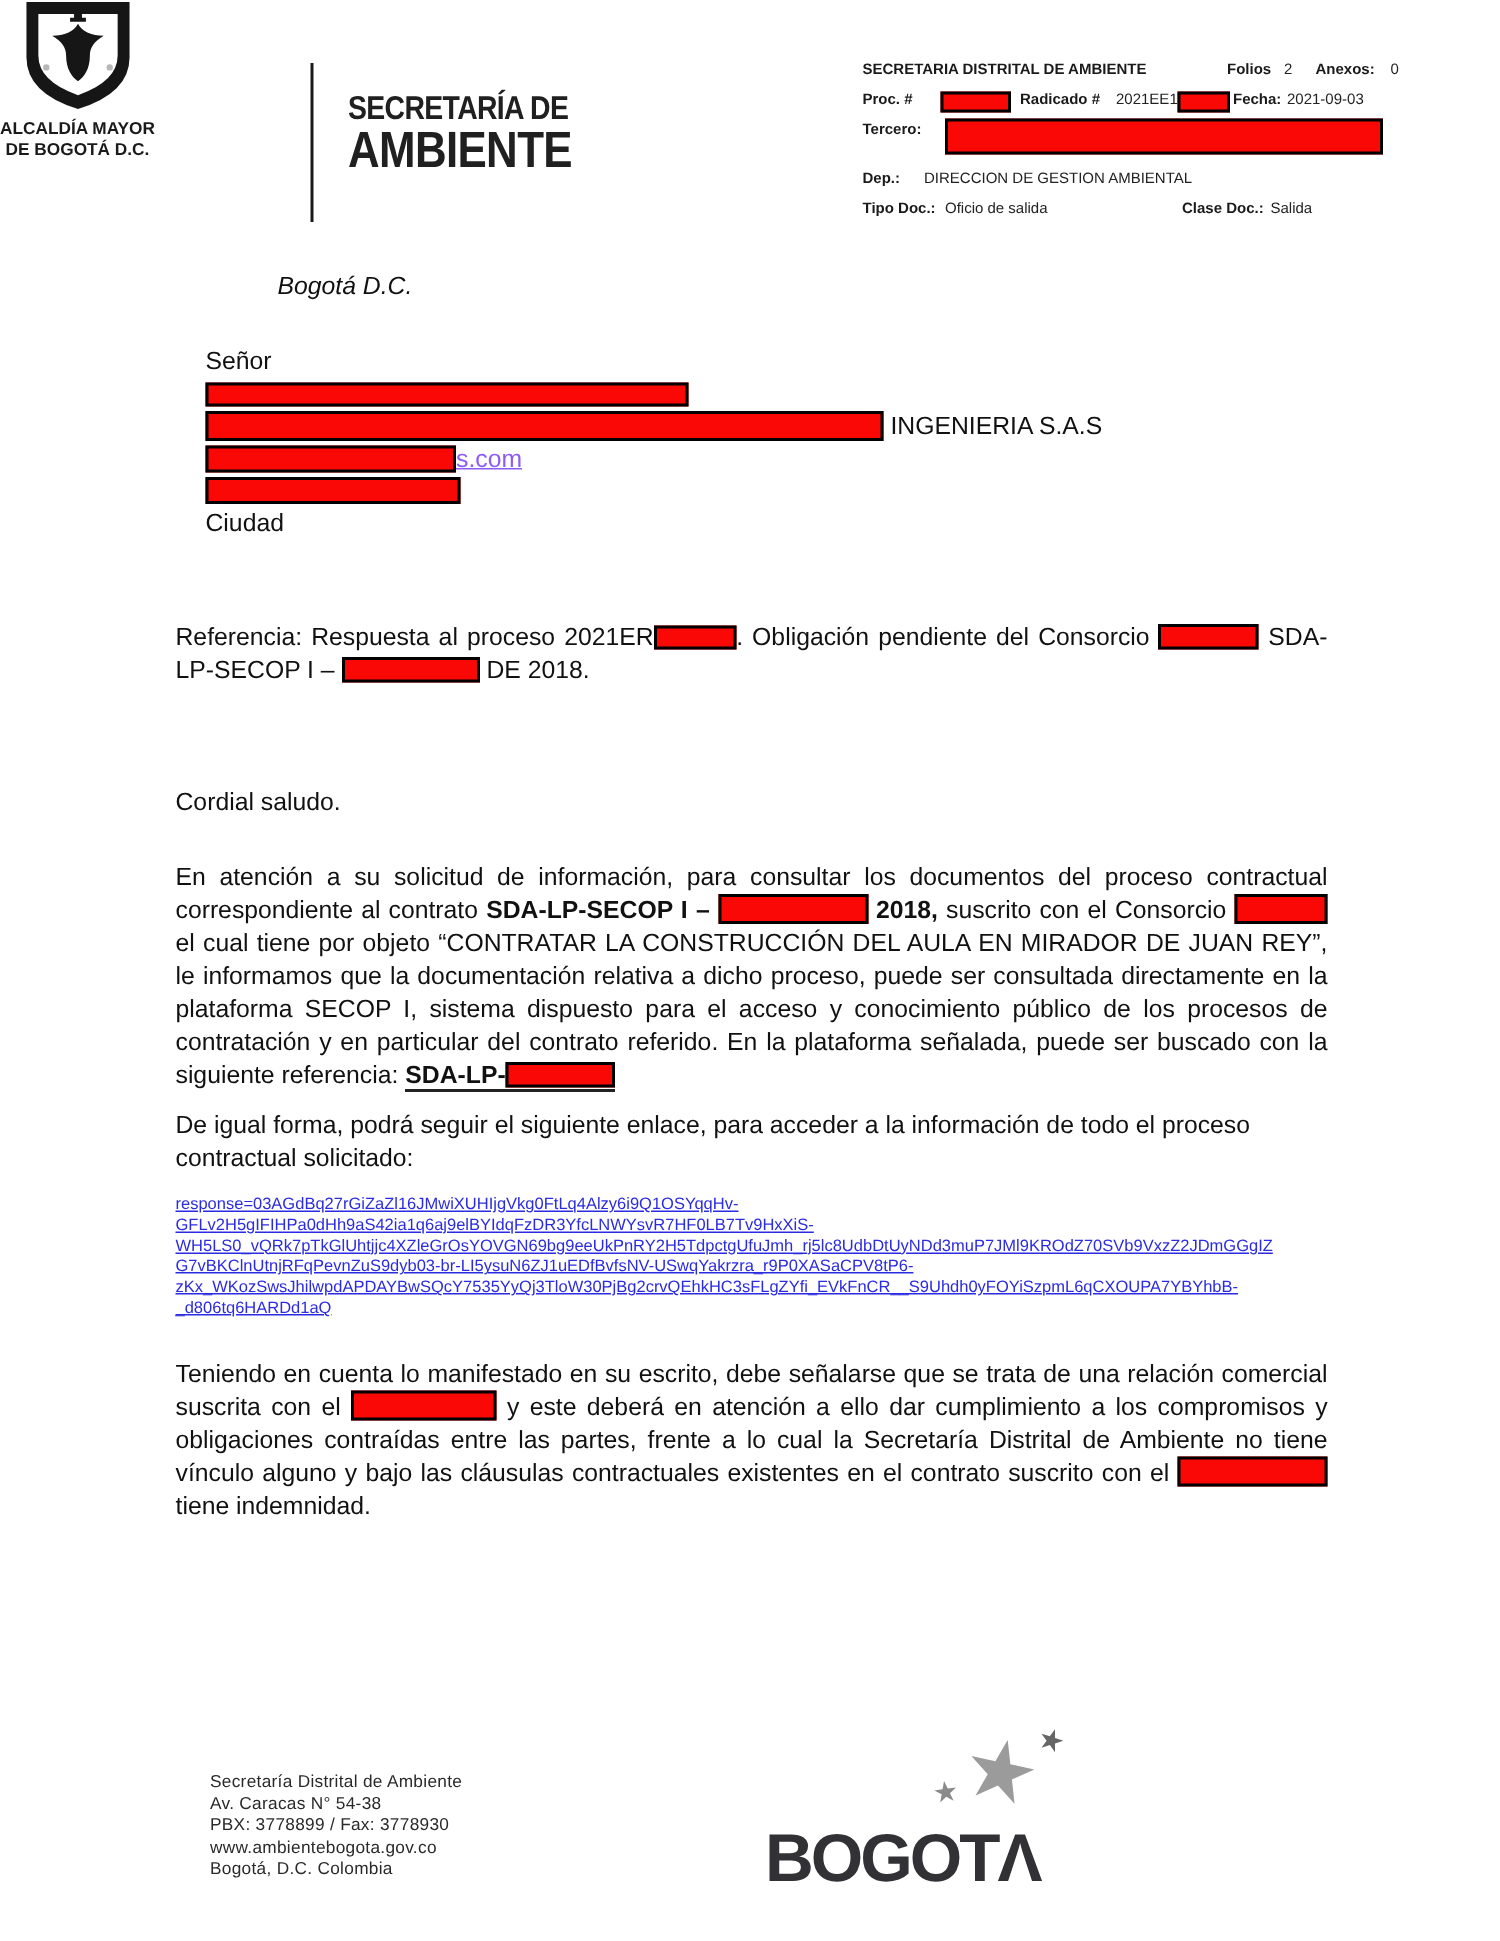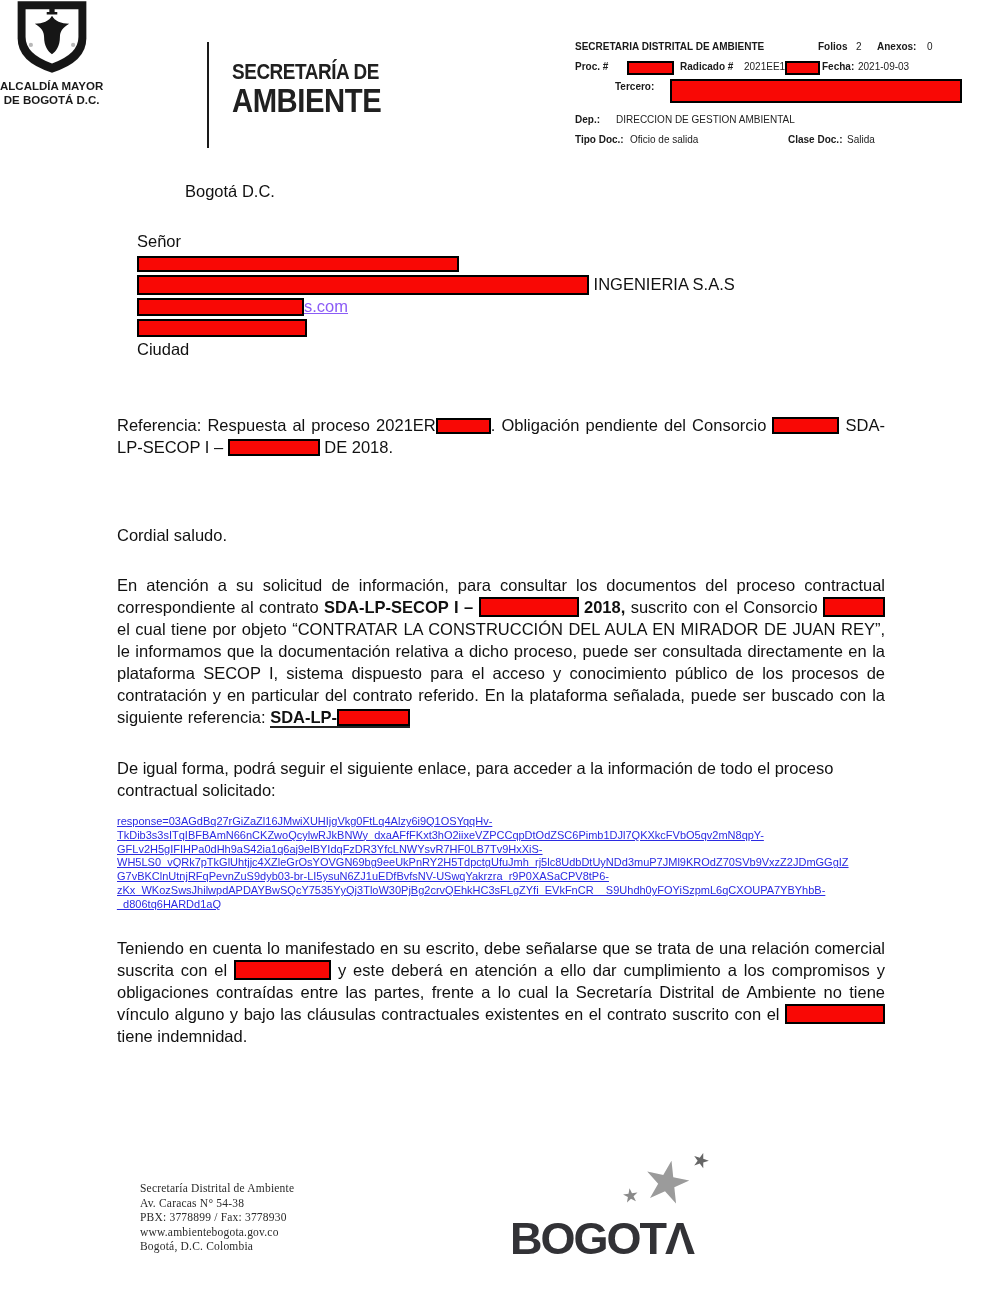--- a/index.html
+++ b/index.html
@@ -11,47 +11,47 @@
   .crest{position:absolute;left:66;top:36;width:136;text-align:center;}
   .crest svg{display:block;margin:0 auto;}
   .crest-caption{margin-top:6px;font-size:11.5px;font-weight:bold;line-height:13.5px;color:#1a1a1a;}
   .vdivider{position:absolute;left:207px;top:42px;width:2px;height:106px;background:#1a1a1a;}
   .brand{position:absolute;left:232px;top:60px;color:#202020;transform:scaleX(.86);transform-origin:left top;}
   .brand-l1{font-size:22px;font-weight:bold;letter-spacing:-.5px;line-height:24px;}
   .brand-l2{font-size:34px;font-weight:bold;letter-spacing:-.5px;line-height:33px;}
 
   .meta{position:absolute;left:575px;top:41px;width:390px;font-size:10px;color:#222;}
   .meta .row{position:relative;height:20px;}
-  .meta .row.tall{height:33px;margin-left:40px;}
+  .meta .row.tall{height:33px;}
   .meta span{position:absolute;white-space:nowrap;}
   .meta .lbl{font-weight:bold;color:#1a1a1a;}
 
   
   .redact{display:inline-block;background:#f90805;border:2px solid #000;box-sizing:border-box;
           vertical-align:-3px;}
   .meta .redact{position:absolute;}
 
   
   .letter-body{position:absolute;left:117px;top:180px;width:768px;font-size:16.5px;line-height:22px;}
-  .city-date{margin-left:68px;margin-bottom:29px;}
+  .city-date{margin-left:68px;margin-bottom:29px;font-style:italic;}
   .addr{line-height:21.5px;margin-left:20px;}
   .just{text-align:justify;}
   .bold{font-weight:bold;}
   .ubold{font-weight:bold;border-bottom:2px solid #222;}
   .ref{margin-top:54px;}
   .greeting{margin-top:66px;}
   .p1{margin-top:28px;}
-  .p2{margin-top:29px;}
+  .p2{margin-top:11px;}
   .links{margin-top:14px;font-size:11px;line-height:13.8px;}
   .links div{white-space:nowrap;color:#2b2be2;text-decoration:underline;cursor:pointer;}
   .email-vis{color:#8b5cf6;text-decoration:underline;cursor:pointer;}
   .p3{margin-top:25px;}
 
   
-  .footer-address{position:absolute;left:140px;top:1181px;font-family:Liberation Serif, serif;
+  .footer-address{position:absolute;left:140px;top:1181px;font-family:Liberation Sans, sans-serif;
                   font-size:11.5px;line-height:14.6px;letter-spacing:.2px;color:#2a2a2a;}
   .bogota-logo{position:absolute;left:510px;top:1156px;width:220px;height:105px;}
   .bogota-text{position:absolute;left:0;bottom:0;font-size:45px;font-weight:bold;letter-spacing:-2px;
                color:#323236;line-height:45px;}
   .bogota-lambda{font-weight:bold;color:#323236;}
   .star{position:absolute;font-family:"DejaVu Sans",sans-serif;line-height:1;}
   .star-big{left:132px;top:-2px;font-size:56px;color:#9b9b9b;transform:rotate(12deg);}
   .star-sm-left{left:112px;top:30px;font-size:19px;color:#8a8a8a;transform:rotate(-8deg);}
   .star-sm-right{left:182px;top:-6px;font-size:20px;color:#666;transform:rotate(18deg);}
 </style>
@@ -137,21 +137,20 @@
     <div class="greeting">Cordial saludo.</div>
 
     <div class="p1 just">
       <span>En atención a su solicitud de información, para consultar los documentos del proceso contractual correspondiente al contrato </span><span class="bold">SDA-LP-SECOP I – </span><span class="redact" style="width:100px;height:20px;vertical-align:-4px"></span><span class="bold"> 2018,</span><span> suscrito con el Consorcio </span><span class="redact" style="width:62px;height:20px;vertical-align:-4px"></span><span> el cual tiene por objeto “CONTRATAR LA CONSTRUCCIÓN DEL AULA EN MIRADOR DE JUAN REY”, le informamos que la documentación relativa a dicho proceso, puede ser consultada directamente en la plataforma SECOP I, sistema dispuesto para el acceso y conocimiento público de los procesos de contratación y en particular del contrato referido. En la plataforma señalada, puede ser buscado con la siguiente referencia: </span><span class="ubold"><span>SDA-LP-</span><span class="redact" style="width:73px;height:17px"></span></span>
     </div>
 
     <div class="p2">De igual forma, podrá seguir el siguiente enlace, para acceder a la información de todo el proceso contractual solicitado:</div>
 
     <div class="links">
       <div>response=03AGdBq27rGiZaZl16JMwiXUHIjgVkg0FtLq4Alzy6i9Q1OSYqqHv-</div>
-      <div>TkDib3s3sITqIBFBAmN66nCKZwoQcylwRJkBNWy_dxaAFfFKxt3hO2iixeVZPCCqpDtOdZSC6Pimb1DJl7QKXkcFVbO5qv2mN8qpY-</div>
       <div>GFLv2H5gIFIHPa0dHh9aS42ia1q6aj9elBYIdqFzDR3YfcLNWYsvR7HF0LB7Tv9HxXiS-</div>
       <div>WH5LS0_vQRk7pTkGlUhtjjc4XZleGrOsYOVGN69bg9eeUkPnRY2H5TdpctgUfuJmh_rj5lc8UdbDtUyNDd3muP7JMl9KROdZ70SVb9VxzZ2JDmGGgIZ</div>
       <div>G7vBKClnUtnjRFqPevnZuS9dyb03-br-LI5ysuN6ZJ1uEDfBvfsNV-USwqYakrzra_r9P0XASaCPV8tP6-</div>
       <div>zKx_WKozSwsJhilwpdAPDAYBwSQcY7535YyQj3TloW30PjBg2crvQEhkHC3sFLgZYfi_EVkFnCR__S9Uhdh0yFOYiSzpmL6qCXOUPA7YBYhbB-</div>
       <div>_d806tq6HARDd1aQ</div>
     </div>
 
     <div class="p3 just">
       <span>Teniendo en cuenta lo manifestado en su escrito, debe señalarse que se trata de una relación comercial suscrita con el </span><span class="redact" style="width:97px;height:20px;vertical-align:-4px"></span><span> y este deberá en atención a ello dar cumplimiento a los compromisos y obligaciones contraídas entre las partes, frente a lo cual la Secretaría Distrital de Ambiente no tiene vínculo alguno y bajo las cláusulas contractuales existentes en el contrato suscrito con el </span><span class="redact" style="width:100px;height:20px;vertical-align:-4px"></span><span> tiene indemnidad.</span>
     </div>

